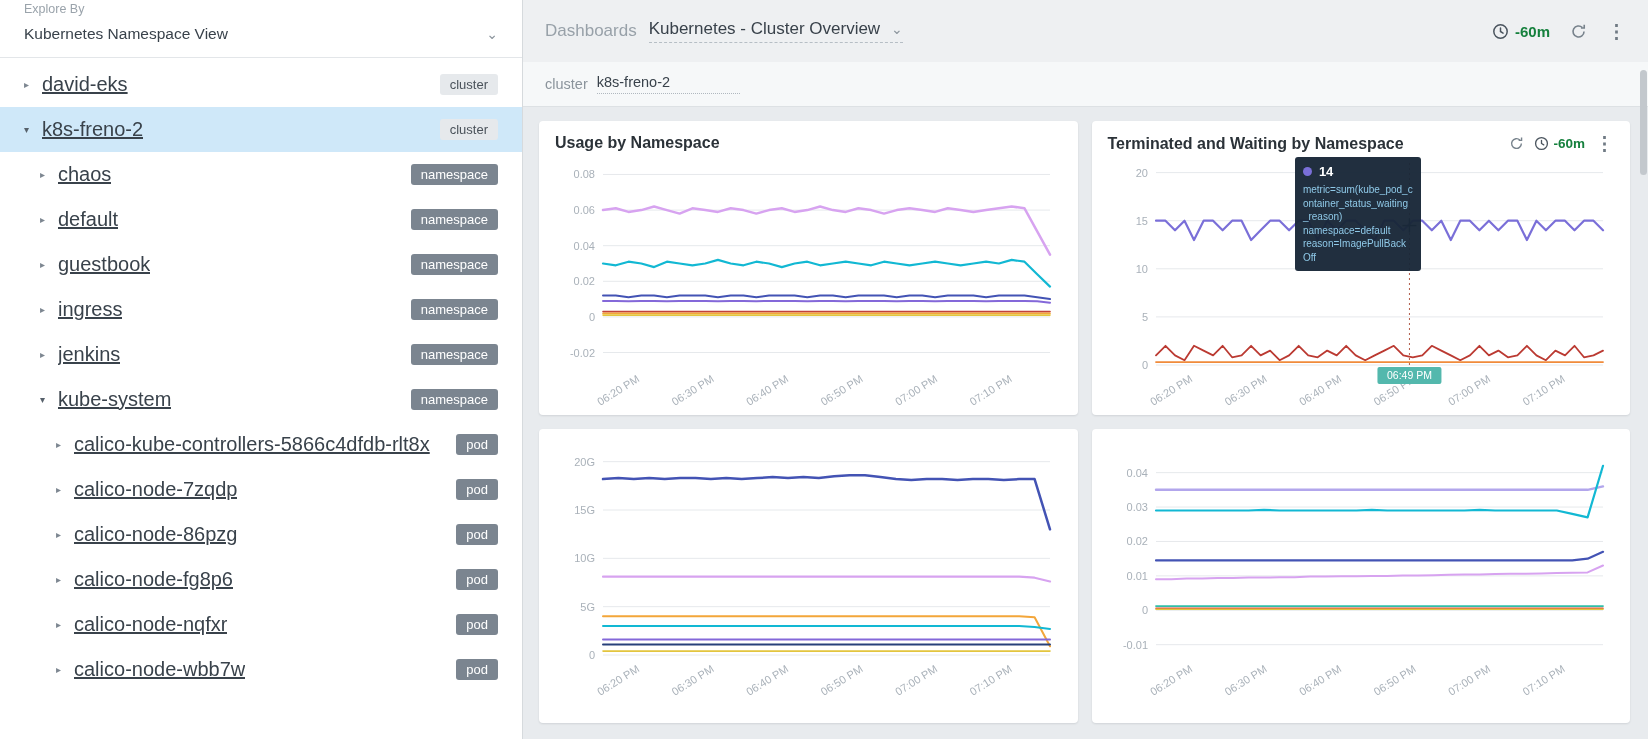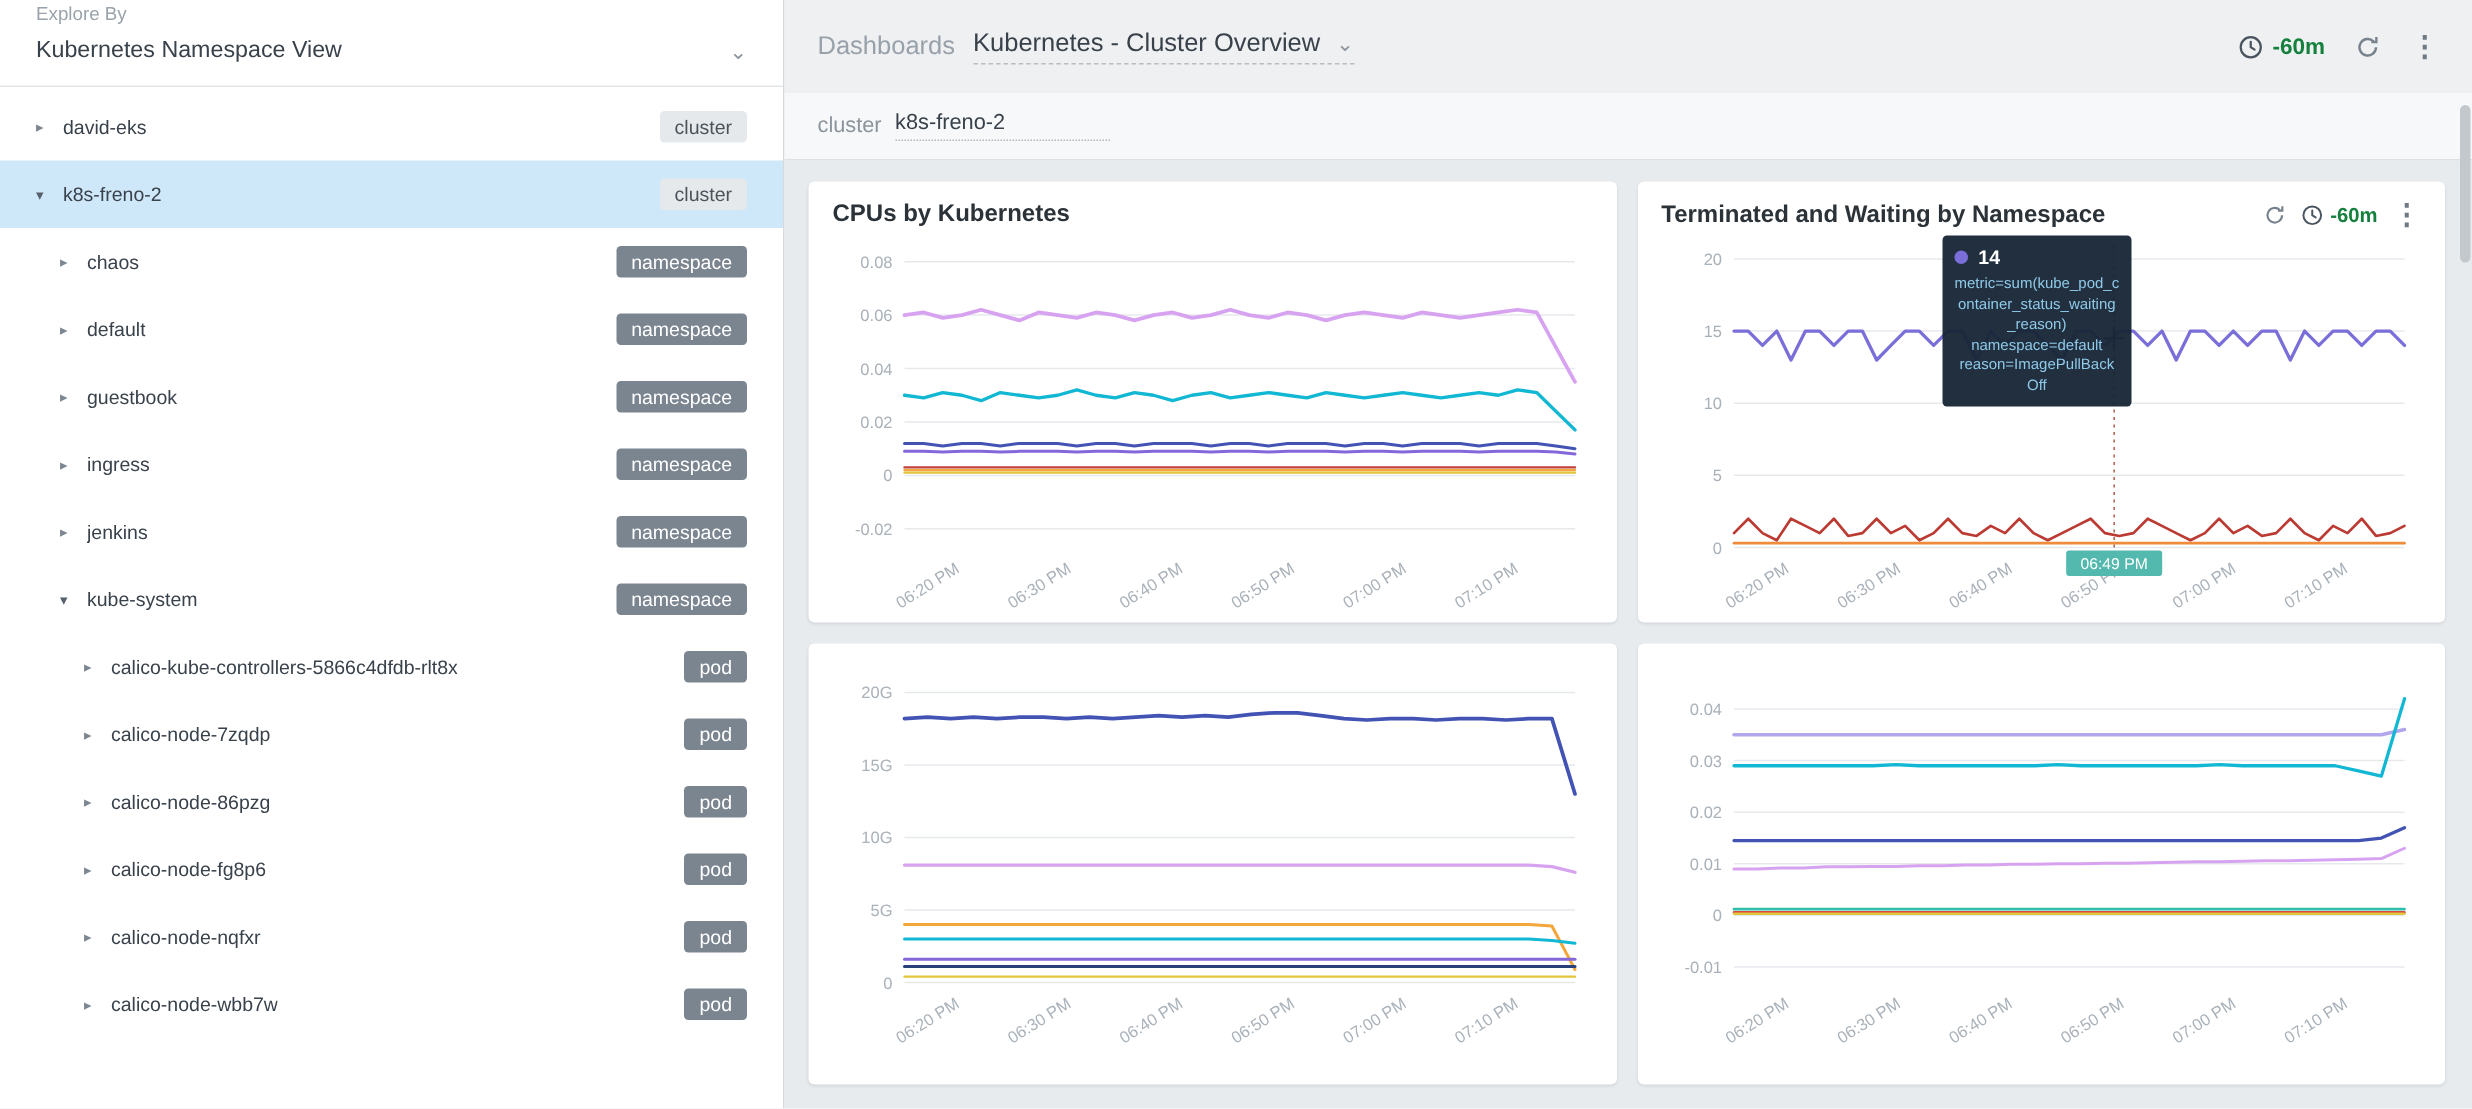--- a/index.html
+++ b/index.html
@@ -12,26 +12,26 @@
   .sidebar{width:522px;min-width:522px;background:#fff;border-right:1px solid #d6dadd;display:flex;flex-direction:column;}
   .sidebar-header{padding:2px 24px 14px;border-bottom:1px solid #e3e6e9;}
   .explore-by{color:#9aa3ab;font-size:12.5px;}
   .view-selector{display:flex;justify-content:space-between;align-items:center;margin-top:9px;font-size:15.5px;color:#39424b;cursor:pointer;gap:16px;}
   .chev{color:#8d969e;font-size:14px;line-height:10px;}
   .tree{flex:1;overflow:hidden;padding-top:4px;}
   .tree-row{height:45px;display:flex;align-items:center;padding-right:24px;cursor:pointer;}
   .tree-row.selected{background:#cfe8f9;}
   .arrow{width:18px;font-size:10px;color:#7d8791;flex:none;}
   .arrow.open{color:#57616b;}
-  .tree-label{font-size:13px;color:#39424b;white-space:nowrap;overflow:hidden;text-overflow:ellipsis;}
+  .tree-label{font-size:20px;color:#39424b;white-space:nowrap;overflow:hidden;text-overflow:ellipsis;text-decoration:underline;}
   .badge{margin-left:auto;font-size:13px;padding:3px 10px;border-radius:3px;flex:none;}
   .badge-cluster{background:#e6e9ec;color:#4a525a;}
   .badge-namespace,.badge-pod{background:#7b8590;color:#ffffff;}
   
-  .main{flex:1;display:flex;flex-direction:column;background:#e8ebee;min-width:0;text-align:center;}
+  .main{flex:1;display:flex;flex-direction:column;background:#e8ebee;min-width:0;}
   .topbar{height:62px;background:#eef0f2;display:flex;align-items:center;padding:0 22px;flex:none;}
   .dash-label{color:#98a1a9;font-size:17px;margin-right:12px;}
   .dash-select{color:#39424b;font-size:17px;border-bottom:1px dashed #b6bec5;padding-bottom:3px;cursor:pointer;}
   .dash-select .chev{margin-left:6px;}
   .topbar-right{margin-left:auto;display:flex;align-items:center;gap:20px;}
   .time-group{display:flex;align-items:center;gap:6px;font-weight:bold;font-size:15px;color:#15803d;cursor:pointer;}
   .icon-btn{display:inline-flex;align-items:center;cursor:pointer;}
   .kebab{color:#6f7a84;font-size:19px;cursor:pointer;font-weight:bold;line-height:1;}
   .scopebar{height:44px;background:#f6f8f9;border-bottom:1px solid #dde1e4;display:flex;align-items:center;padding:0 22px;flex:none;}
   .scope-label{color:#8b949c;font-size:14.5px;}
@@ -166,21 +166,21 @@
 
   <div class="scopebar">
     <span class="scope-label">cluster</span>
     <span class="scope-value">k8s-freno-2</span>
   </div>
 
   <div class="panels">
 
     <section class="panel">
       <div class="panel-header">
-        <h2>CPUs by Kubernetes</h2>
+        <h2>Usage by Namespace</h2>
       </div>
       <div class="chart">
           <svg width="507" height="255" class="chart-svg">
             <line x1="48" y1="200.53508771929825" x2="495" y2="200.53508771929825" stroke="#e6e9ec" stroke-width="1"></line>
             <text x="40" y="204.53508771929825" text-anchor="end" fill="#a9b1b9" font-size="11">-0.02</text>
             <line x1="48" y1="164.92105263157896" x2="495" y2="164.92105263157896" stroke="#e6e9ec" stroke-width="1"></line>
             <text x="40" y="168.92105263157896" text-anchor="end" fill="#a9b1b9" font-size="11">0</text>
             <line x1="48" y1="129.30701754385964" x2="495" y2="129.30701754385964" stroke="#e6e9ec" stroke-width="1"></line>
             <text x="40" y="133.30701754385964" text-anchor="end" fill="#a9b1b9" font-size="11">0.02</text>
             <line x1="48" y1="93.69298245614034" x2="495" y2="93.69298245614034" stroke="#e6e9ec" stroke-width="1"></line>

